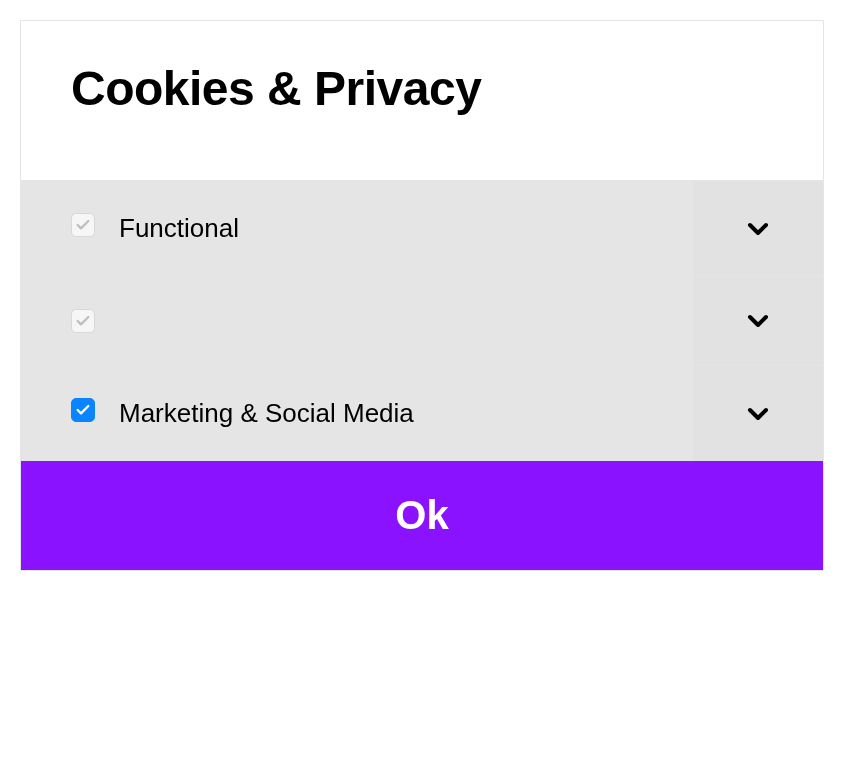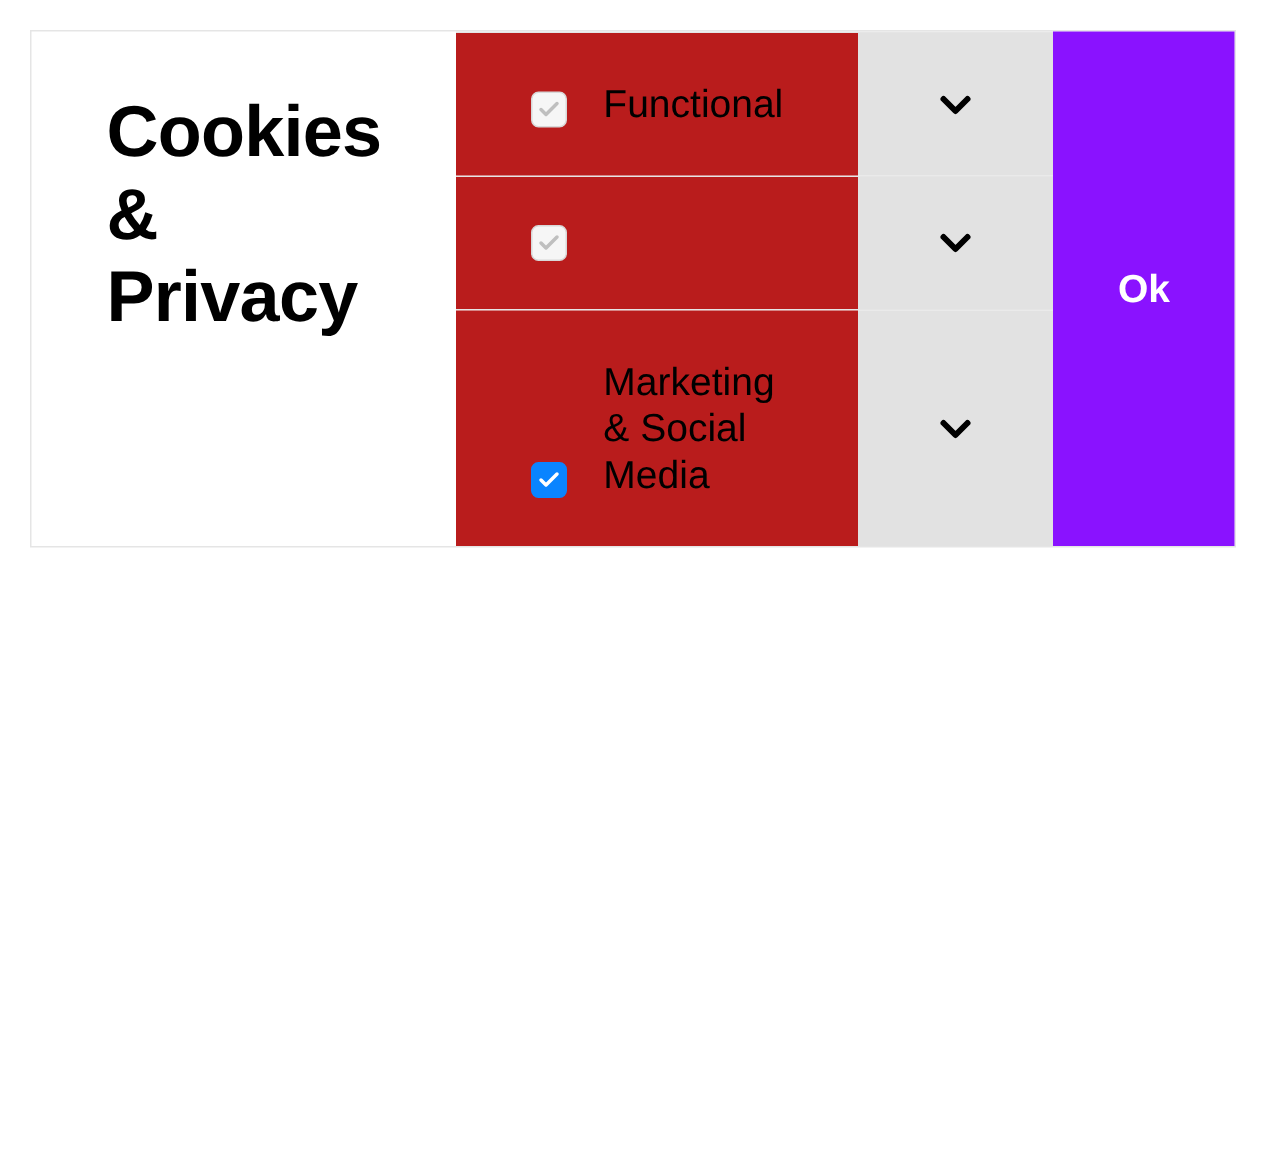--- a/index.html
+++ b/index.html
@@ -12,20 +12,21 @@
       background: #ffffff;
       width: 844px;
       height: 782px;
       padding: 20px;
     }
     .modal {
       background: #ffffff;
       border: 1px solid #e5e5e5;
       width: 100%;
       display: flex;
+      flex-direction: column;
     }
     .header {
       padding: 40px 50px 40px 50px;
     }
     .title {
       font-size: 48px;
       font-weight: 800;
       letter-spacing: -0.5px;
       color: #000;
       margin-bottom: 24px;
@@ -46,24 +47,24 @@
       display: flex;
       align-items: stretch;
       border-bottom: 1px solid #e5e5e5;
     }
     .category:last-child {
       border-bottom: none;
     }
     .cat-left {
       flex: 1;
       display: flex;
-      align-items: flex-end;
+      align-items: flex-start;
       padding: 32px 50px;
       gap: 24px;
-      background: #b91c1c;
+      background: #e5e5e5;
     }
     .checkbox {
       width: 24px;
       height: 24px;
       border-radius: 5px;
       display: flex;
       align-items: center;
       justify-content: center;
       flex-shrink: 0;
     }
@@ -92,21 +93,21 @@
       align-items: center;
       justify-content: center;
       cursor: pointer;
     }
     .expander svg {
       stroke: #000;
     }
     .ok-btn {
       background: #8a12ff;
       color: #ffffff;
-      font-size: 26px;
+      font-size: 40px;
       font-weight: 700;
       text-align: center;
       padding: 32px 0;
       cursor: pointer;
       border: none;
       width: 100%;
     }
   </style>
 </head>
 <body>

